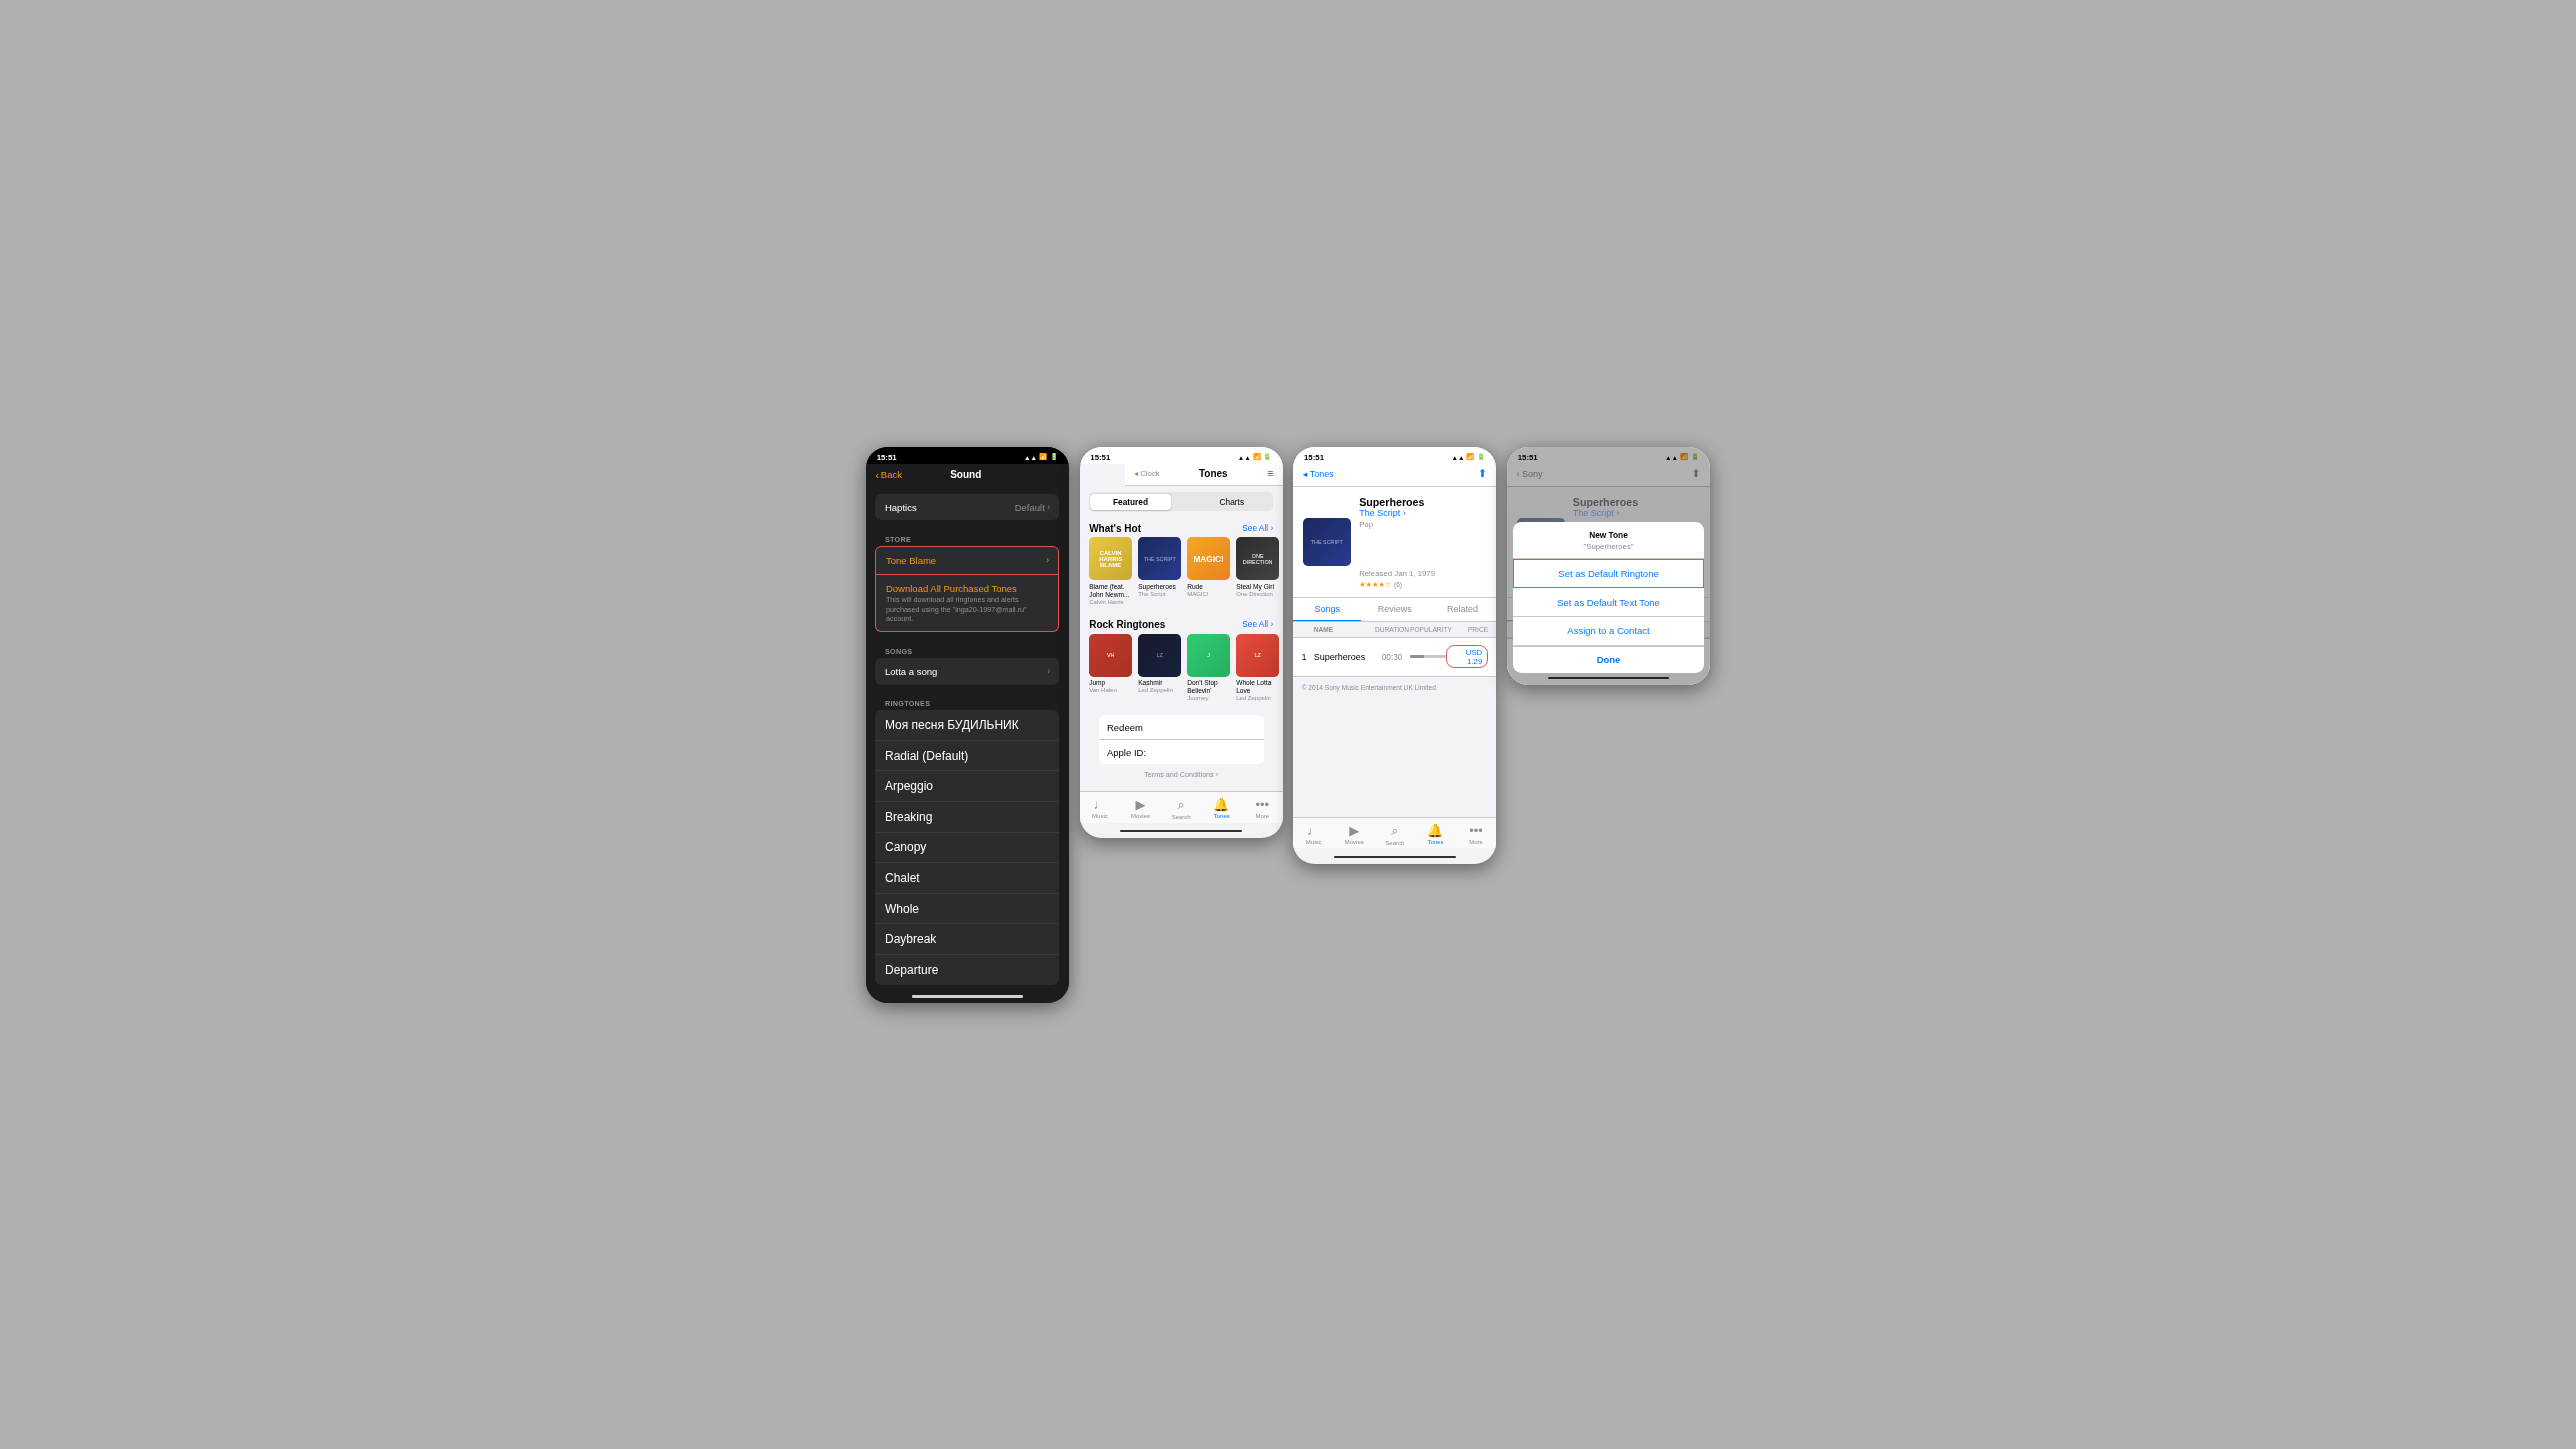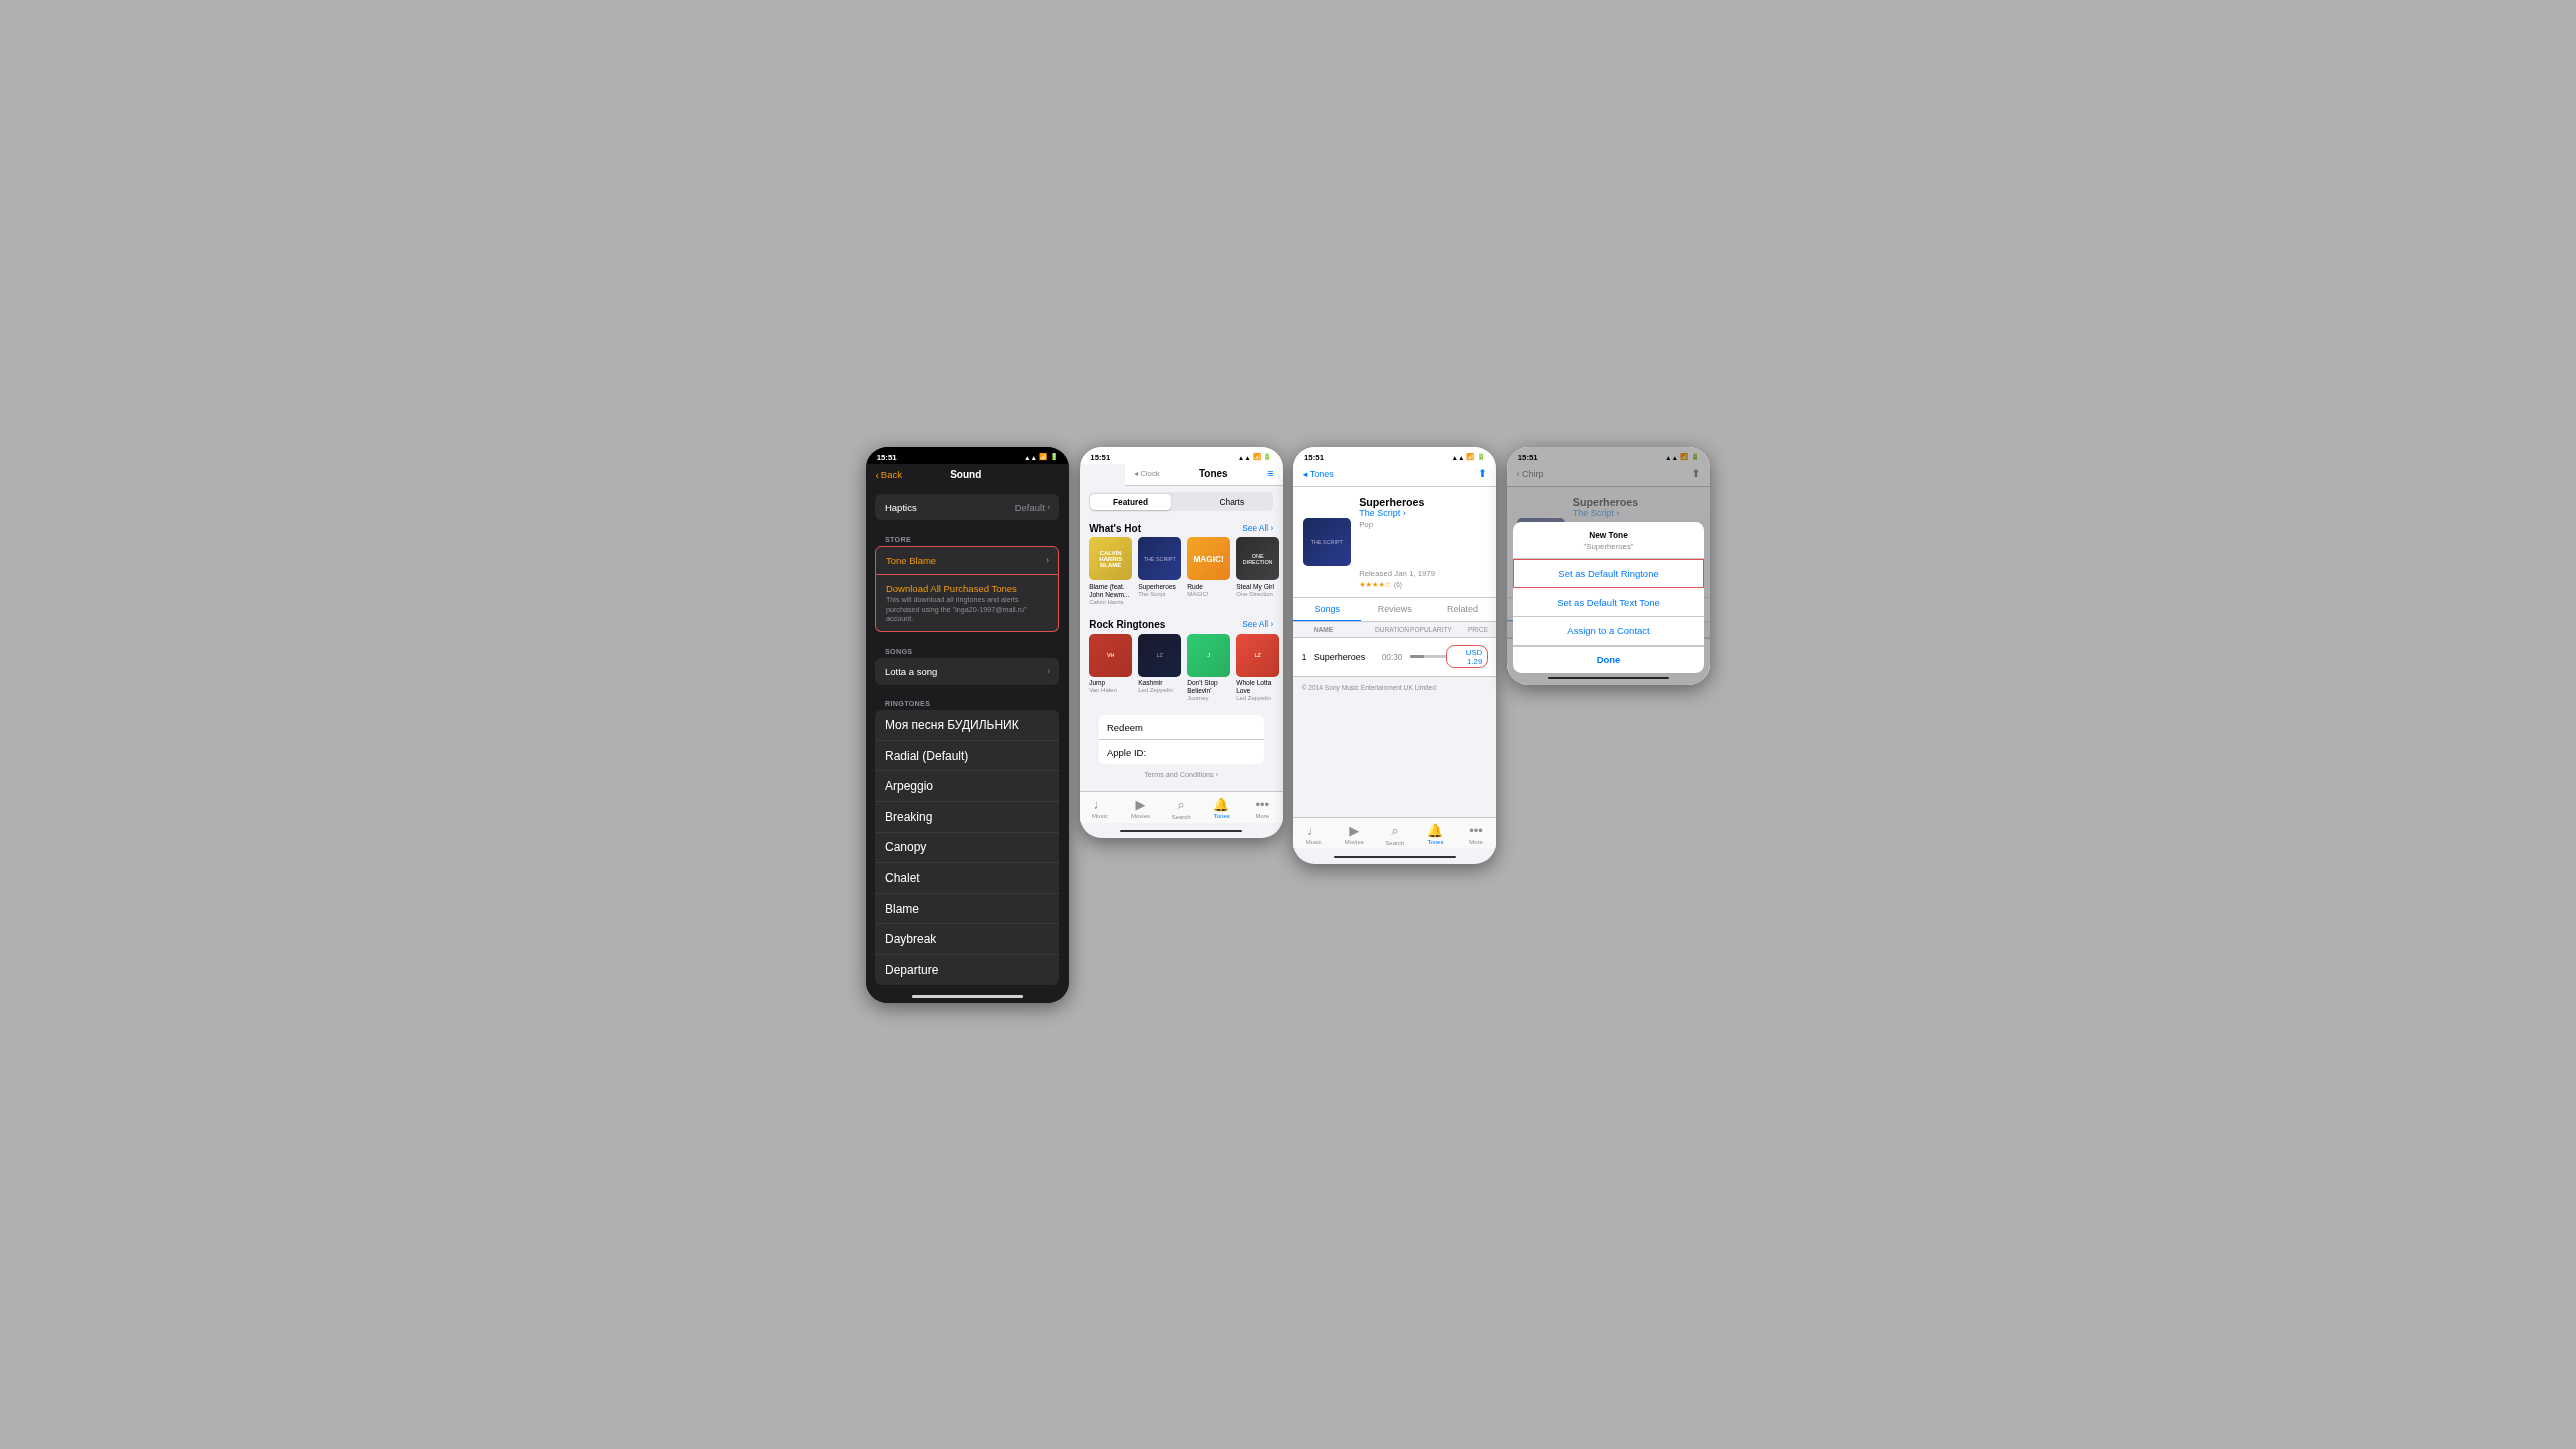--- a/index.html
+++ b/index.html
@@ -470,21 +470,21 @@
           <div class="ringtone-item">
             <span class="ringtone-name">Breaking</span>
           </div>
           <div class="ringtone-item">
             <span class="ringtone-name">Canopy</span>
           </div>
           <div class="ringtone-item">
             <span class="ringtone-name">Chalet</span>
           </div>
           <div class="ringtone-item">
-            <span class="ringtone-name">Blame</span>
+            <span class="ringtone-name">Whole</span>
           </div>
           <div class="ringtone-item">
             <span class="ringtone-name">Daybreak</span>
           </div>
           <div class="ringtone-item" style="border-radius:0 0 6px 6px;border-bottom:none;">
             <span class="ringtone-name">Departure</span>
           </div>
         </div>
       </div>
       <div style="padding: 6px 9.5px 2.4px 9.5px; display:flex; justify-content:center;">
@@ -711,21 +711,21 @@
   <div class="phone-screen screen4" style="position:relative;">
     <div class="status-bar status-bar-light">
       <span>15:51</span>
       <div class="status-icons">
         <span class="signal-bars">▲▲</span>
         <span class="wifi-icon">📶</span>
         <span class="battery-icon">🔋</span>
       </div>
     </div>
     <div class="screen4-nav">
-      <span class="back-tones-gray">‹ Chirp</span>
+      <span class="back-tones-gray">‹ Sony</span>
       <span style="font-size:10px;font-weight:600;color:#000;"></span>
       <span class="share-icon-gray">⬆</span>
     </div>
     <div class="song-header" style="opacity:0.5;">
       <div class="song-art art-script" style="display:flex;align-items:center;justify-content:center;">
         <span style="color:#aac;font-size:5.4px;">THE SCRIPT</span>
       </div>
       <div class="song-info">
         <div class="song-title">Superheroes</div>
         <div class="song-artist">The Script ›</div>

